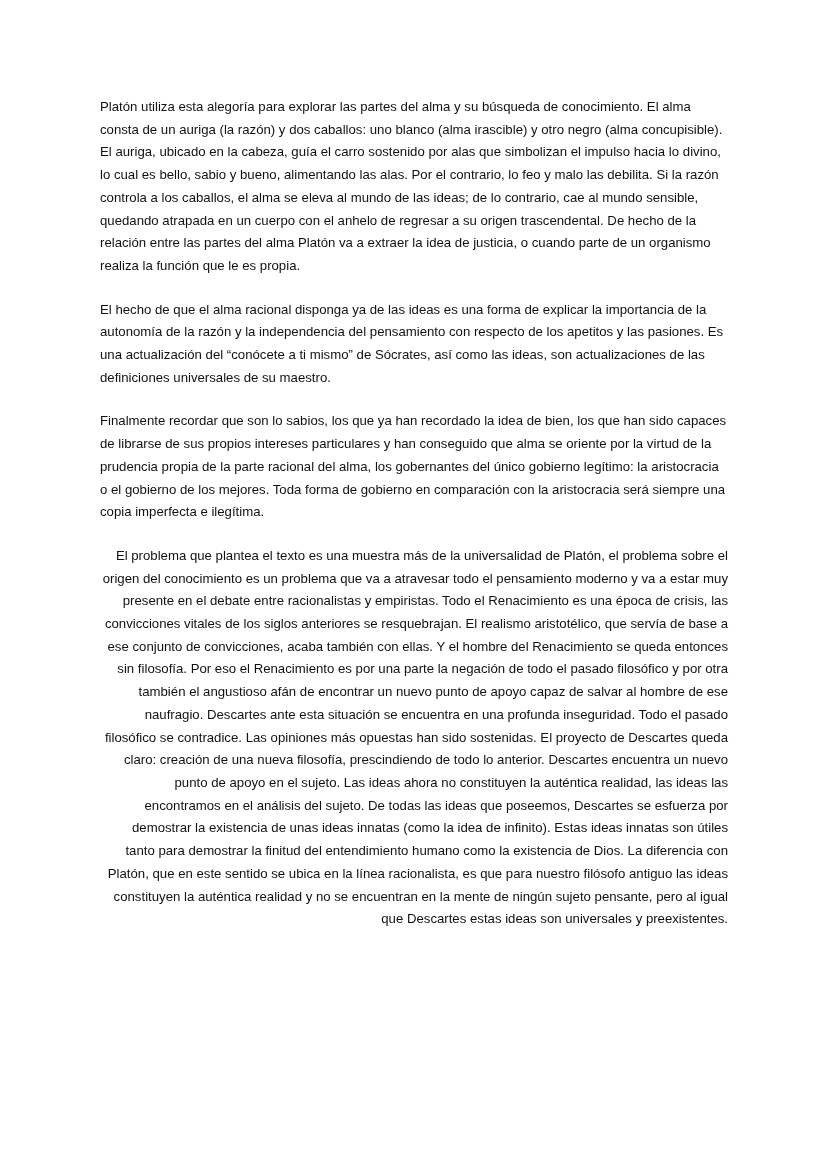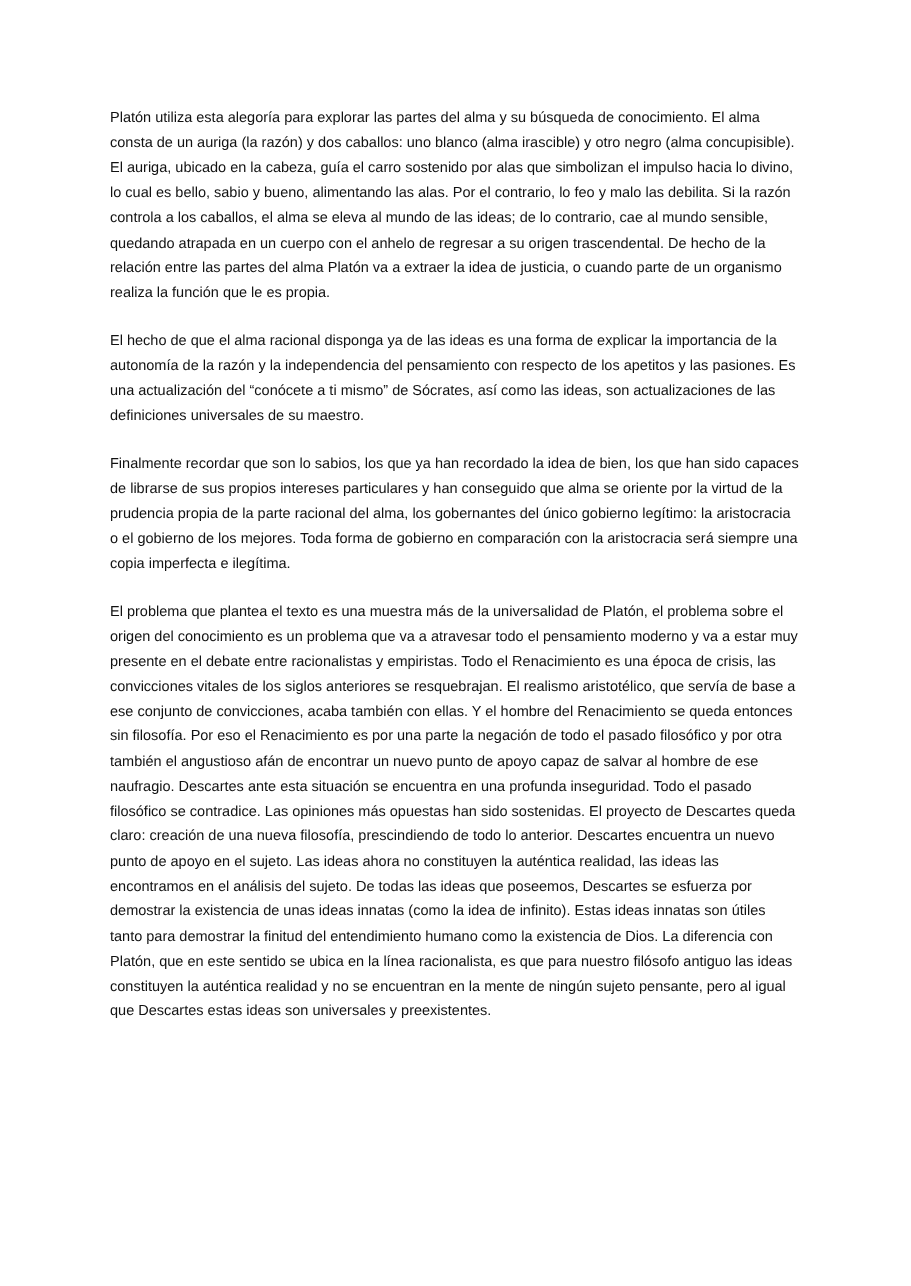--- a/index.html
+++ b/index.html
@@ -27,20 +27,21 @@
   }
   p.para {
     margin: 0 0 21px 0;
     font-size: 13.2px;
     line-height: 1.72;
     text-align: left;
     color: #111111;
   }
   p.para:last-child {
     margin-bottom: 0;
+    text-align: right;
   }
   h2.heading {
     margin: 0 0 21px 0;
     font-size: 13.2px;
     line-height: 1.72;
     font-weight: bold;
     color: #000000;
   }
 </style>
 </head>

